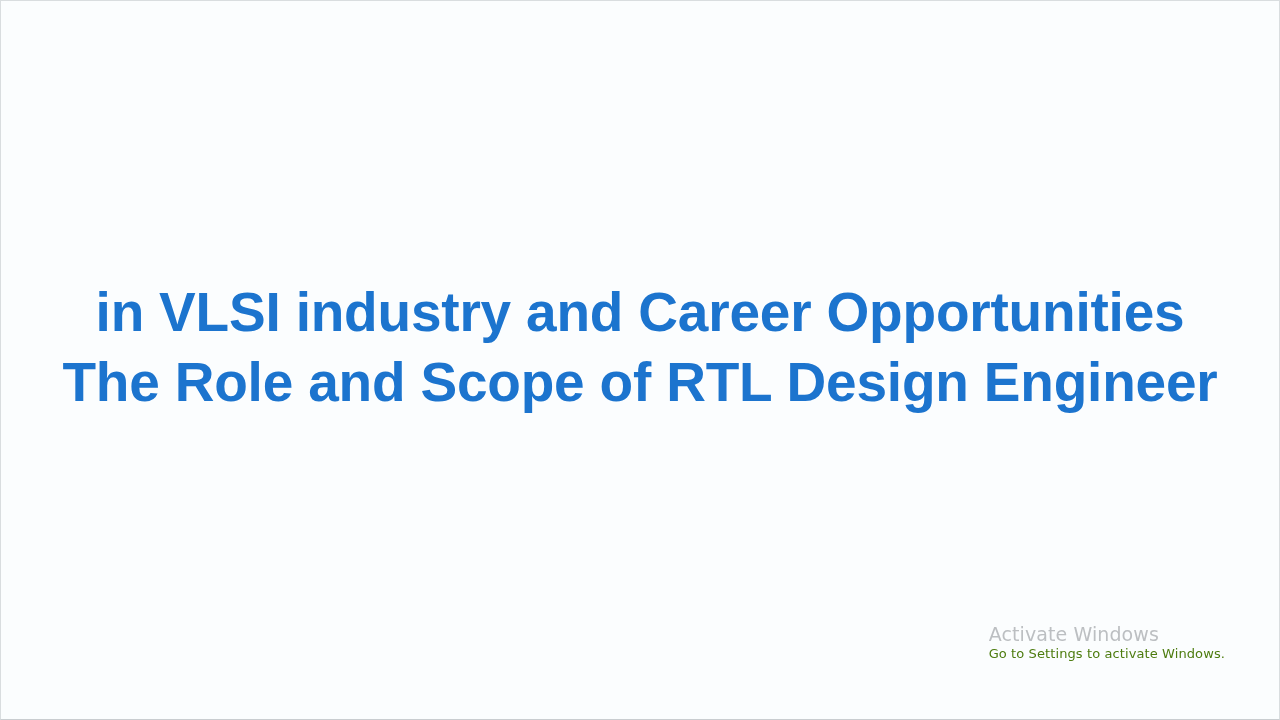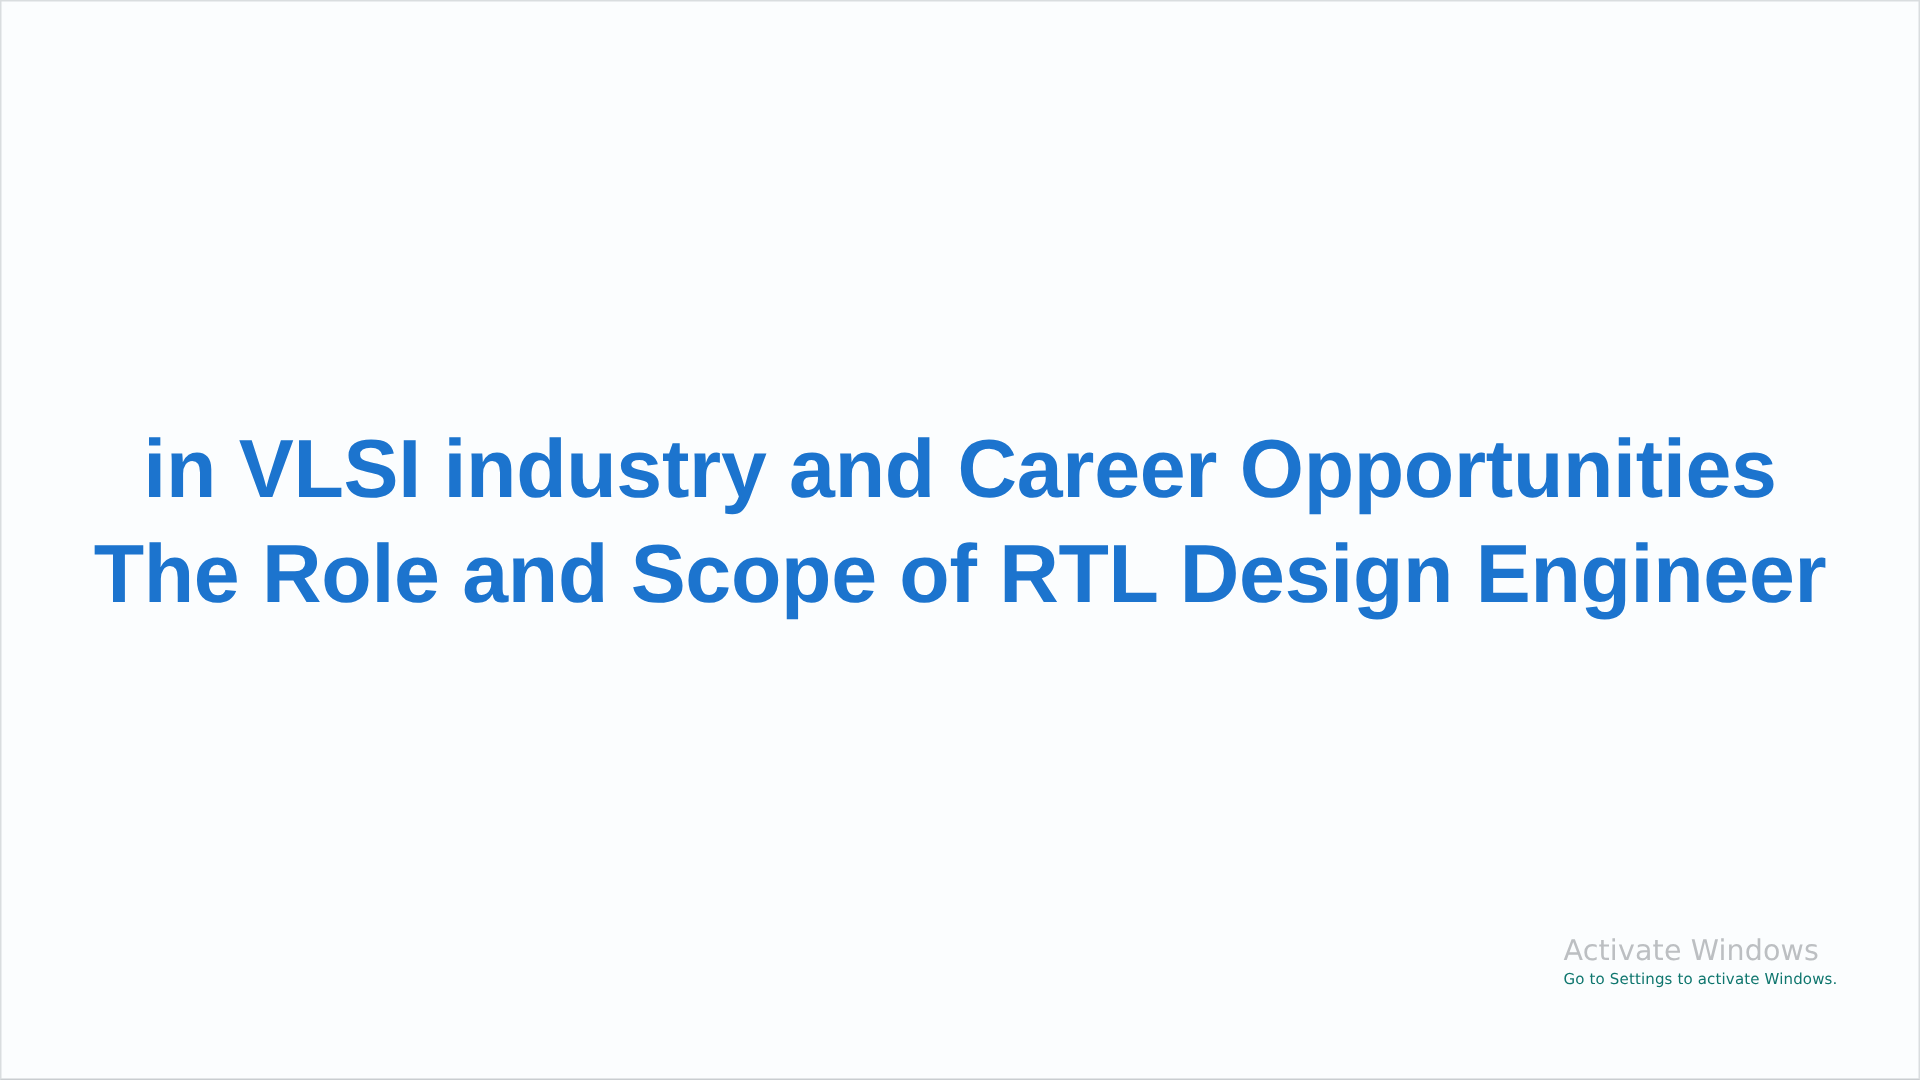--- a/index.html
+++ b/index.html
@@ -64,24 +64,24 @@
     color: #bcbfc2;
     font-family: "DejaVu Sans", "Liberation Sans", sans-serif;
     font-weight: 400;
     font-size: 19px;
     line-height: 22px;
     letter-spacing: 0.1px;
   }
 
   .watermark-subtitle {
     display: block;
-    color: #0f766e;
+    color: #4d7c0f;
     font-family: "DejaVu Sans", "Liberation Sans", sans-serif;
     font-weight: 400;
-    font-size: 10px;
+    font-size: 13px;
     line-height: 18px;
     letter-spacing: 0.1px;
   }
 </style>
 </head>
 <body>
 
 <div class="slide">
 
   <div class="title-block">

